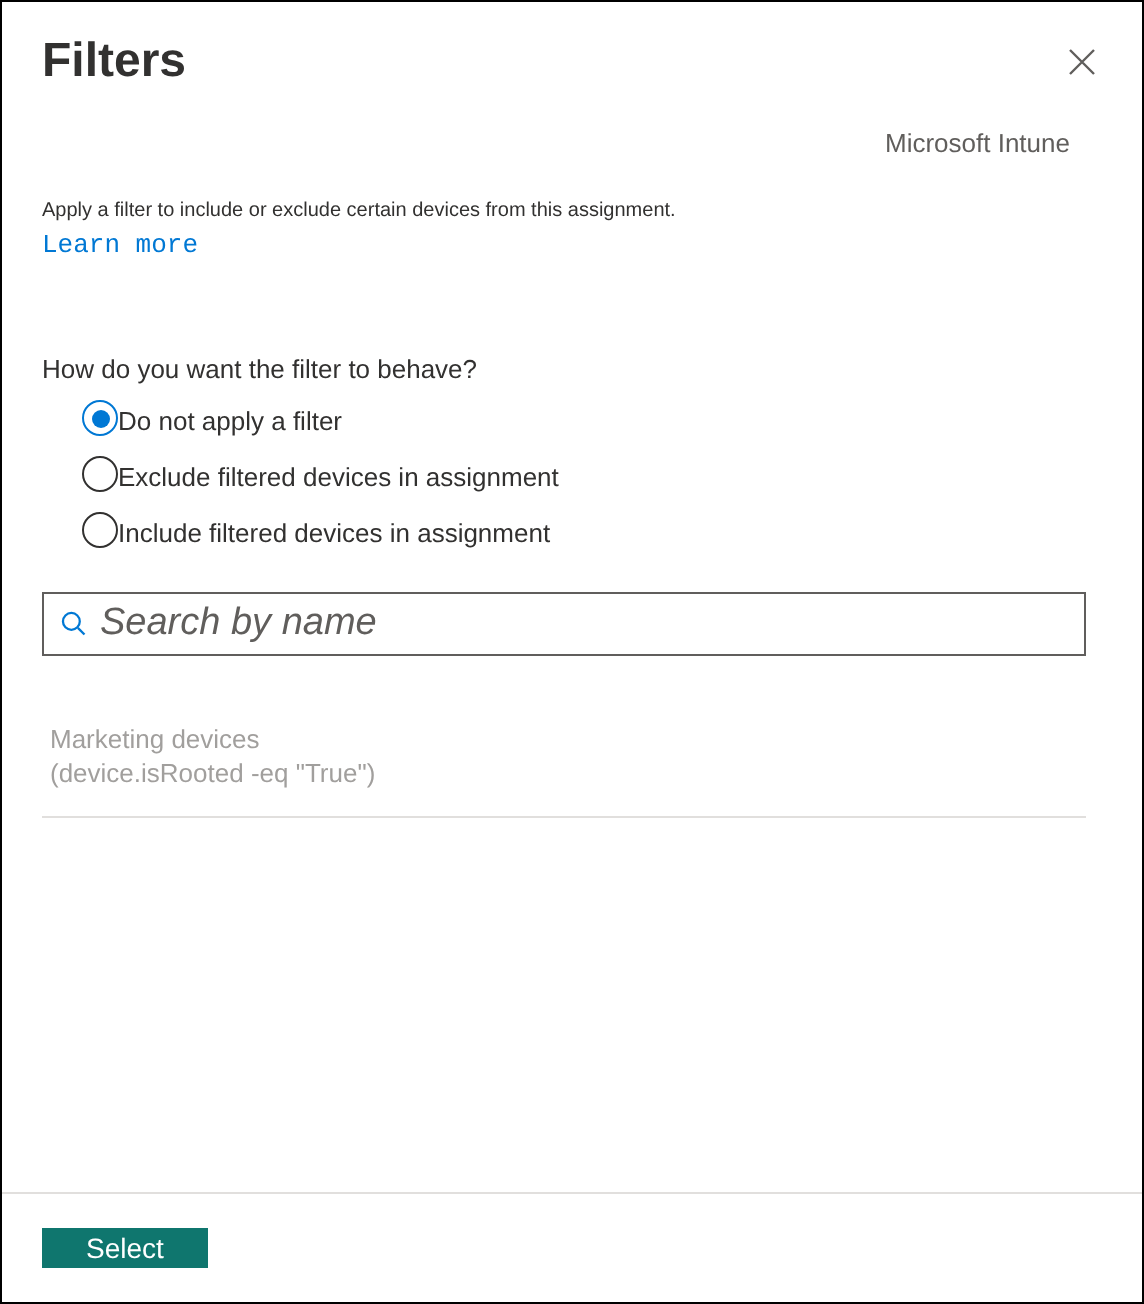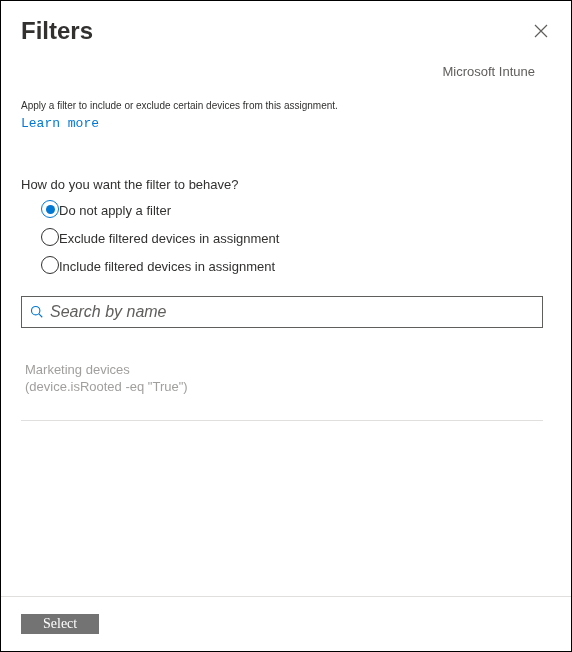--- a/index.html
+++ b/index.html
@@ -156,36 +156,36 @@
     }
     .search-icon-svg {
       width: 14px;
       height: 14px;
       flex-shrink: 0;
     }
     .search-input {
       flex: 1;
       border: none;
       outline: none;
-      font-size: 16px;
+      font-size: 19px;
       font-family: inherit;
       font-style: italic;
       color: #605e5c;
       background: transparent;
     }
     .search-input::placeholder {
       color: #605e5c;
       font-style: italic;
     }
     .filter-list {
       margin-top: 28px;
     }
     .filter-item {
       border-bottom: 1px solid #e1dfdd;
-      padding: 6px 4px 24px 4px;
+      padding: 6px 4px 12px 4px;
       color: #a19f9d;
     }
     .filter-item-name {
       font-size: 13px;
       line-height: 1.3;
     }
     .filter-item-rule {
       font-size: 13px;
       line-height: 1.3;
     }
@@ -198,25 +198,25 @@
       left: 0;
       right: 0;
       height: 55px;
       border-top: 1px solid #e1dfdd;
       display: flex;
       align-items: center;
       padding: 0 20px;
       background: #fff;
     }
     .select-btn {
-      background: #737373;
+      background: #0f766e;
       color: #fff;
       border: none;
       font-size: 14px;
-      font-family: Liberation Serif, serif;
+      font-family: Liberation Sans, sans-serif;
       padding: 2px 22px;
       cursor: pointer;
       font-weight: 400;
     }
   </style>
 </head>
 <body>
 
 <div class="header">
   <div class="header-title">Filters</div>

